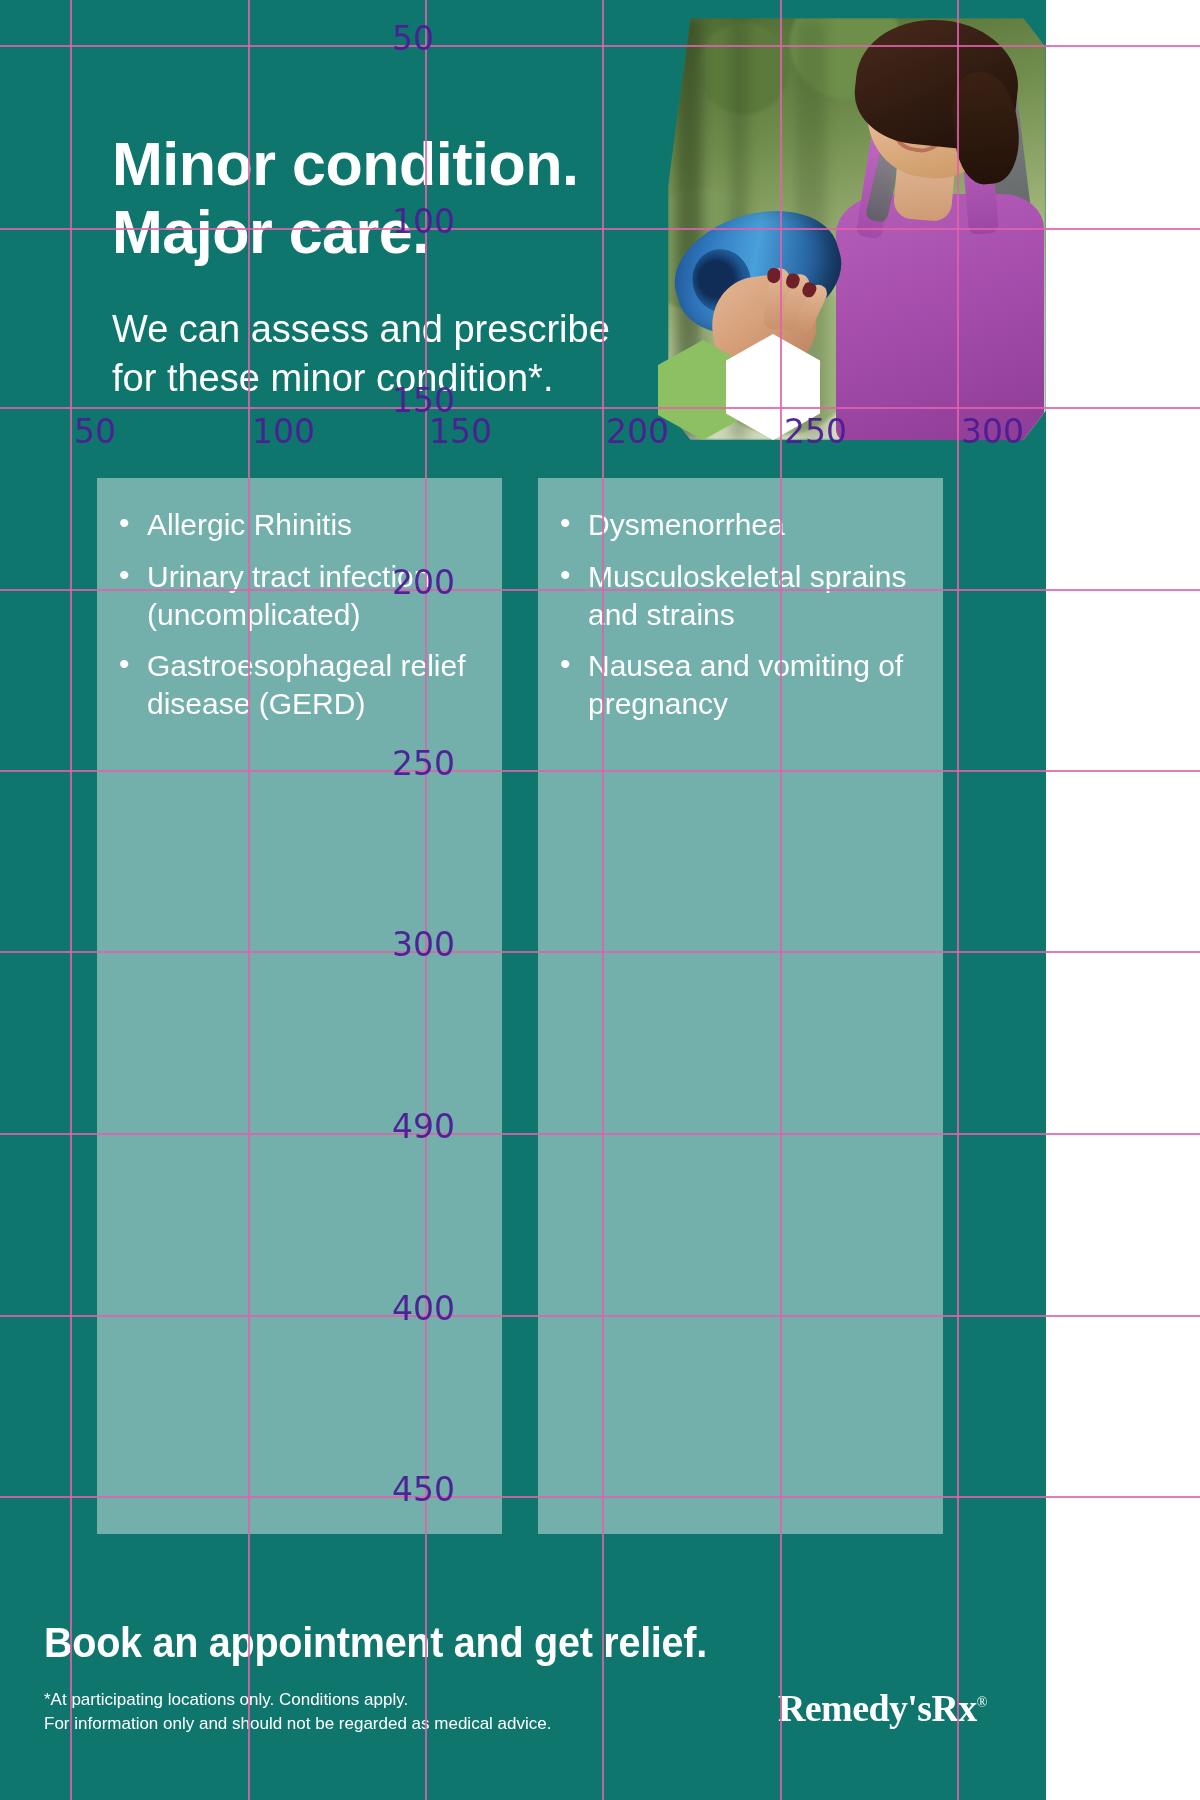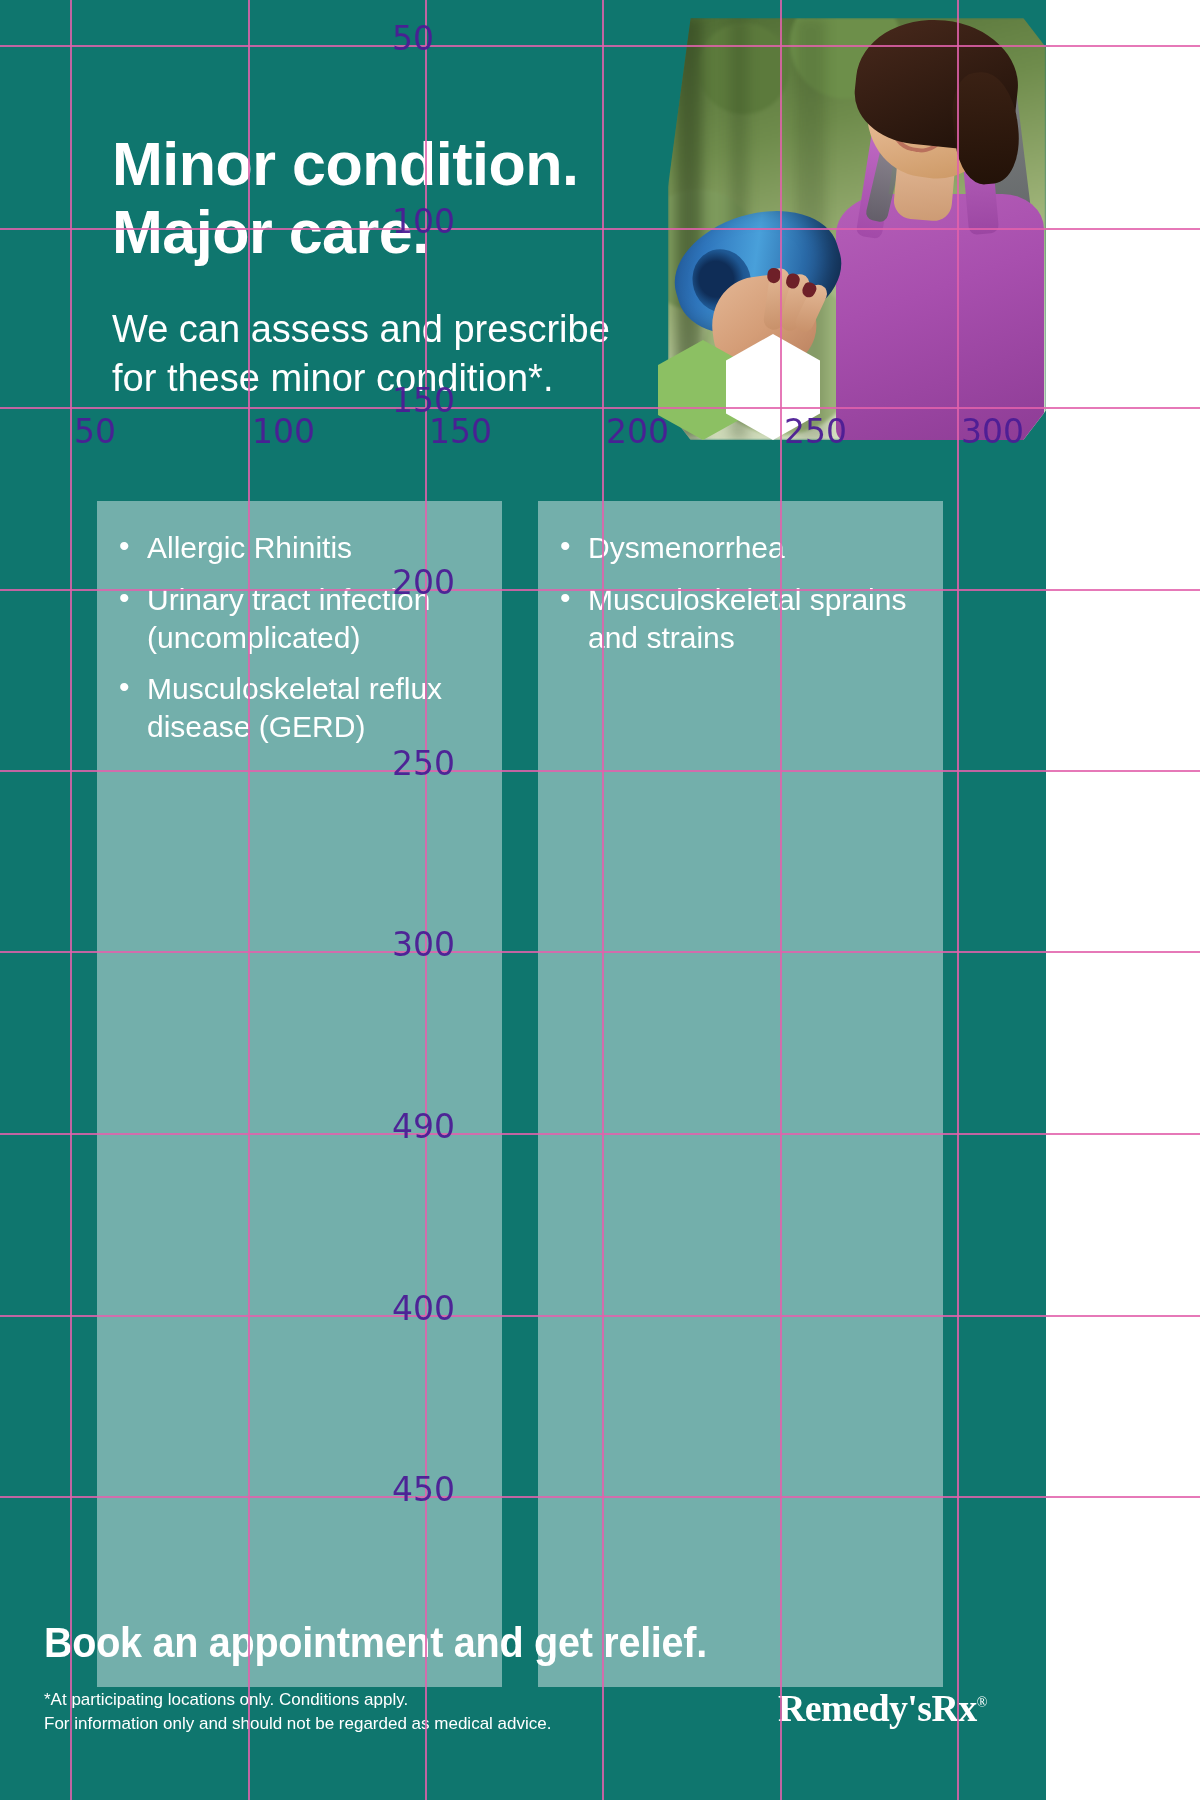--- a/index.html
+++ b/index.html
@@ -185,22 +185,22 @@
     width:560px;
     color:#ffffff;
     font-size:38px;
     line-height:1.28;
     font-weight:400;
   }
 
   
   .panel{
     position:absolute;
-    top:501px;
-    height:1186px;
+    top:478px;
+    height:1056px;
     background:rgba(255,255,255,.42);
     text-decoration:underline;
   }
   .panel-left{ left:97px; width:405px; }
   .panel-right{ left:538px; width:405px; }
 
   .cond-list{
     position:absolute;
     top:28px; left:18px; right:10px;
     list-style:none;
@@ -317,28 +317,29 @@
 
   <div class="subhead">
     <div>We can assess and prescribe</div>
     <div>for these minor condition*.</div>
   </div>
 
   <div class="panel panel-left">
     <ul class="cond-list" id="list-left">
         <li>Allergic Rhinitis</li>
         <li>Urinary tract infection (uncomplicated)</li>
-        <li>Musculoskeletal reflux disease (GERD)</li>
+        <li>Gastroesophageal relief disease (GERD)</li>
       </ul>
   </div>
 
   <div class="panel panel-right">
     <ul class="cond-list" id="list-right">
         <li>Dysmenorrhea</li>
         <li>Musculoskeletal sprains and strains</li>
+        <li>Nausea and vomiting of pregnancy</li>
       </ul>
   </div>
 
   <div class="cta">Book an appointment and get relief.</div>
 
   <div class="fineprint">
     <div>*At participating locations only. Conditions apply.</div>
     <div>For information only and should not be regarded as medical advice.</div>
   </div>
 

